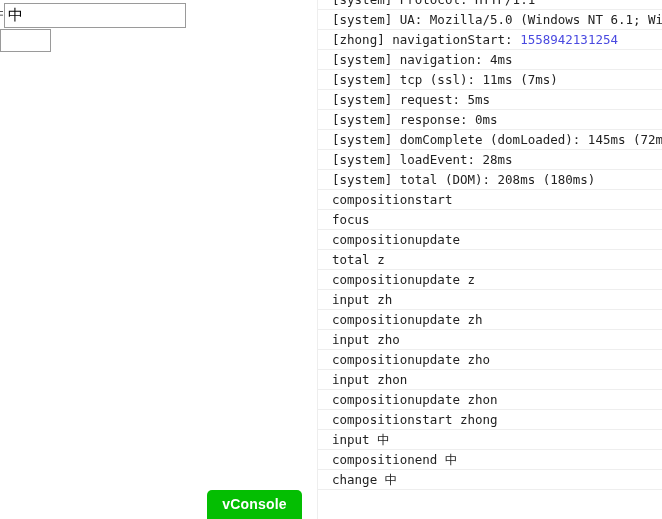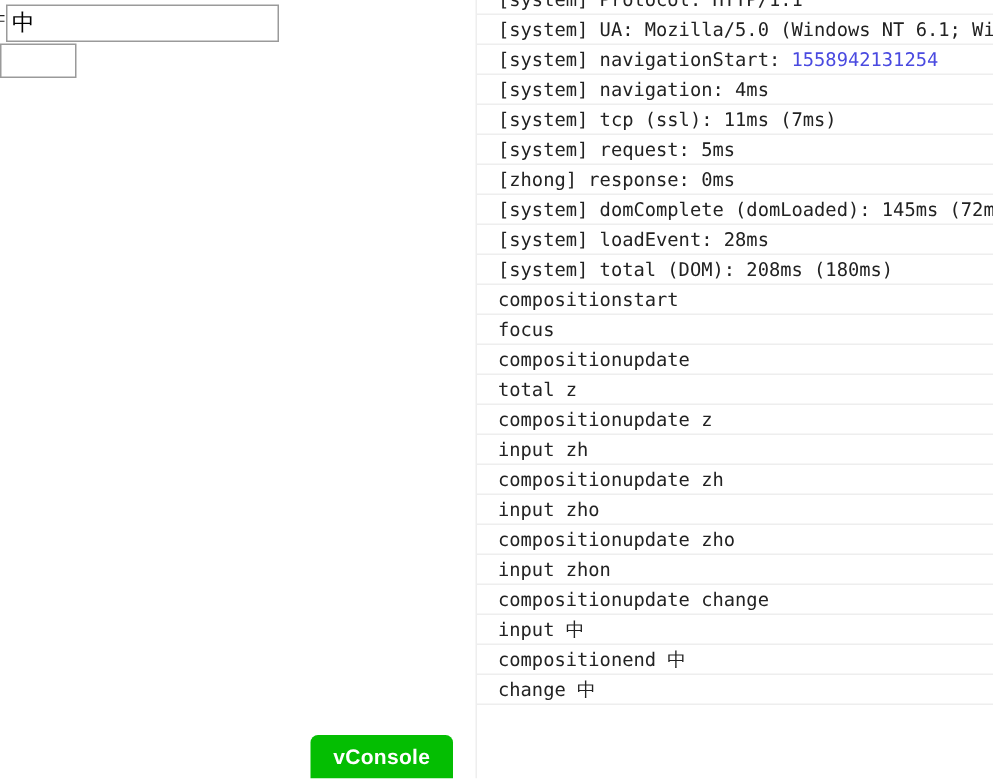--- a/index.html
+++ b/index.html
@@ -149,36 +149,37 @@
   <div class="second-box"></div>
 
 </div>
 
 <div id="vconsole-switch">vConsole</div>
 
 <div id="vconsole-panel">
   <div id="log-list">
       <div class="log-row"><span>[system] Protocol: HTTP/1.1</span></div>
       <div class="log-row"><span>[system] UA: Mozilla/5.0 (Windows NT 6.1; Win64; x</span></div>
-      <div class="log-row"><span>[system] navigationStart: </span><span class="num">1558942131254</span></div>
+      <div class="log-row"><span>[zhong] navigationStart: </span><span class="num">1558942131254</span></div>
       <div class="log-row"><span>[system] navigation: 4ms</span></div>
       <div class="log-row"><span>[system] tcp (ssl): 11ms (7ms)</span></div>
       <div class="log-row"><span>[system] request: 5ms</span></div>
-      <div class="log-row"><span>[zhong] response: 0ms</span></div>
+      <div class="log-row"><span>[system] response: 0ms</span></div>
       <div class="log-row"><span>[system] domComplete (domLoaded): 145ms (72ms)</span></div>
       <div class="log-row"><span>[system] loadEvent: 28ms</span></div>
       <div class="log-row"><span>[system] total (DOM): 208ms (180ms)</span></div>
       <div class="log-row"><span>compositionstart</span></div>
       <div class="log-row"><span>focus</span></div>
       <div class="log-row"><span>compositionupdate</span></div>
       <div class="log-row"><span>total z</span></div>
       <div class="log-row"><span>compositionupdate z</span></div>
       <div class="log-row"><span>input zh</span></div>
       <div class="log-row"><span>compositionupdate zh</span></div>
       <div class="log-row"><span>input zho</span></div>
       <div class="log-row"><span>compositionupdate zho</span></div>
       <div class="log-row"><span>input zhon</span></div>
-      <div class="log-row"><span>compositionupdate change</span></div>
+      <div class="log-row"><span>compositionupdate zhon</span></div>
+      <div class="log-row"><span>compositionstart zhong</span></div>
       <div class="log-row"><span>input </span><span class="cjk">中</span></div>
       <div class="log-row"><span>compositionend </span><span class="cjk">中</span></div>
       <div class="log-row"><span>change </span><span class="cjk">中</span></div>
     </div>
 </div>
 
 </body></html>

